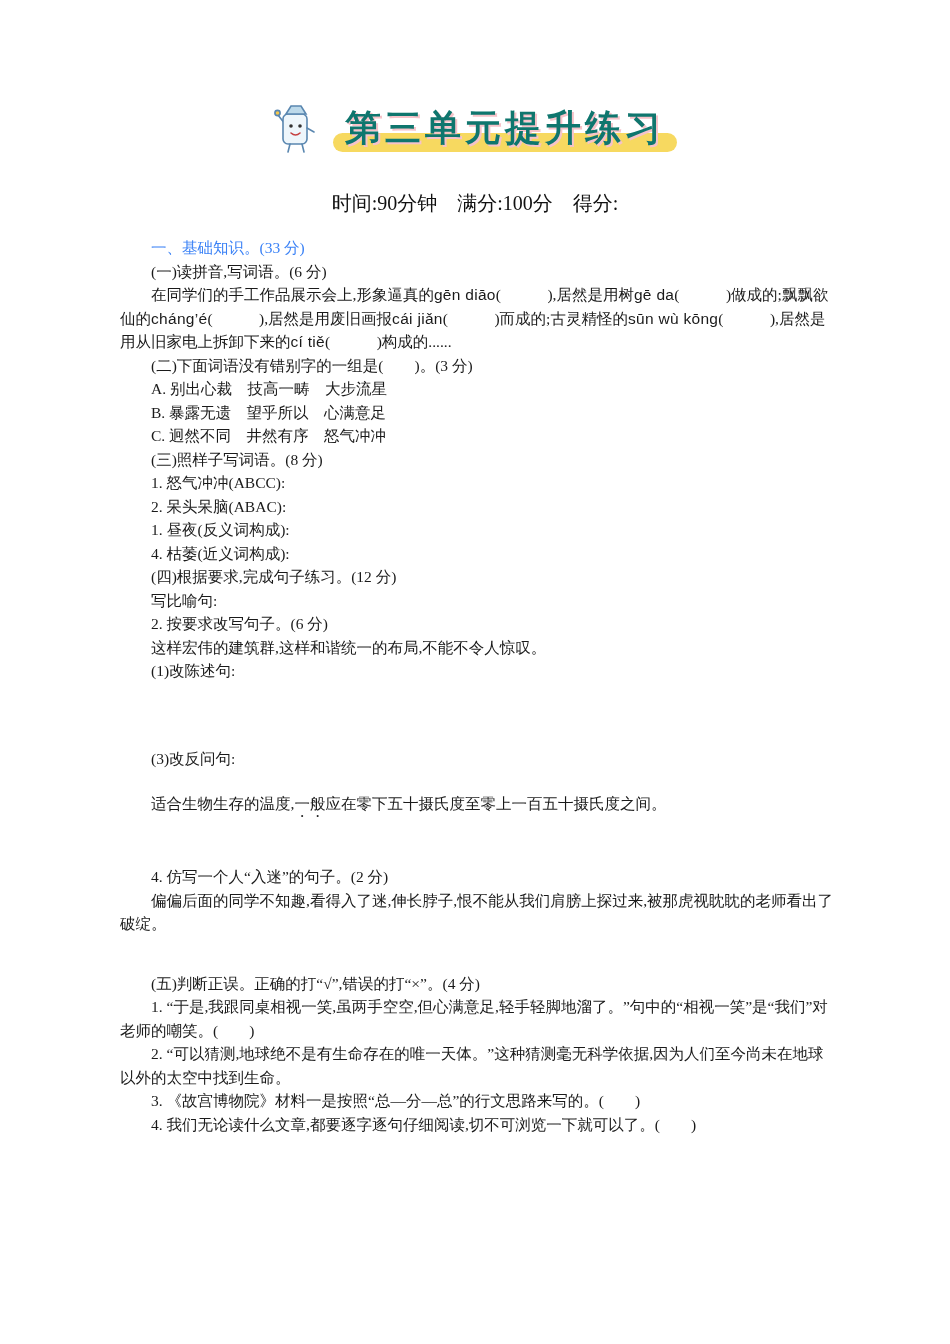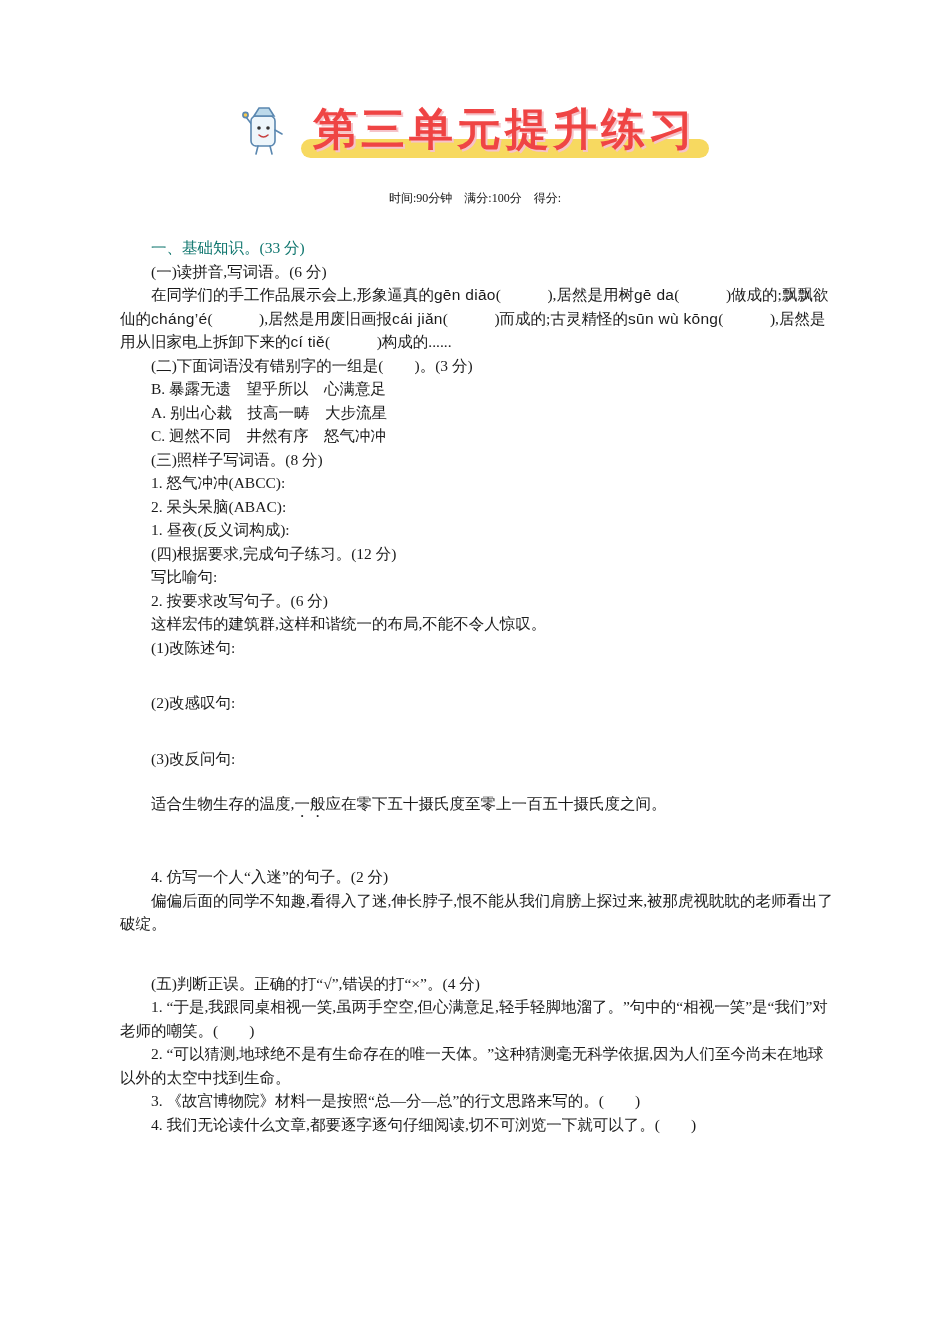--- a/index.html
+++ b/index.html
@@ -18,34 +18,34 @@
   }
   .mascot svg { display:block; }
   .title-wrap { position:relative; display:inline-block; padding:0 12px; }
   .title-highlight {
     position:absolute; left:0; right:0; bottom:1px; height:19px;
     background:#f7d960; border-radius:10px;
   }
   .title {
     position:relative;
     font-family:"Liberation Sans","DejaVu Sans",sans-serif;
-    font-size:44px; font-weight:900; letter-spacing:4px;
-    color:#ef4444;
+    font-size:36px; font-weight:900; letter-spacing:4px;
+    color:#0f766e;
     text-shadow:2px 2px 0 #f6c3c9;
   }
   .meta {
     position:absolute; top:190px; left:0; width:100%;
-    text-align:center; font-size:12px; color:#111;
+    text-align:center; font-size:20px; color:#111;
   }
   .body {
     position:absolute; top:236px; left:120px; width:714px;
     font-size:15.5px; line-height:23.5px;
   }
   .para { text-indent:2em; }
-  .red { color:#0f766e; }
+  .red { color:#3b82f6; }
   .pinyin { font-family:Liberation Sans, sans-serif; letter-spacing:0.3px; }
   .em-dot {
     -webkit-text-emphasis:filled dot; -webkit-text-emphasis-position:under right;
     text-emphasis:filled dot; text-emphasis-position:under right;margin-top:12px;
   }
   .gap32 { height:32px; } .gap22 { height:22px; } .gap44 { height:44px; } .gap36 { height:36px; }
 </style>
 </head>
 <body>
 
@@ -77,36 +77,36 @@
 
   <main class="body">
 
     <p class="para red">一、基础知识。(33 分)</p>
 
     <p class="para">(一)读拼音,写词语。(6 分)</p>
 
     <p class="para"><span>在同学们的手工作品展示会上,形象逼真的</span><span class="pinyin">gēn diāo</span><span>(　　　),居然是用树</span><span class="pinyin">gē da</span><span>(　　　)做成的;飘飘欲仙的</span><span class="pinyin">cháng’é</span><span>(　　　),居然是用废旧画报</span><span class="pinyin">cái jiǎn</span><span>(　　　)而成的;古灵精怪的</span><span class="pinyin">sūn wù kōng</span><span>(　　　),居然是用从旧家电上拆卸下来的</span><span class="pinyin">cí tiě</span><span>(　　　)构成的......</span></p>
 
     <p class="para">(二)下面词语没有错别字的一组是(　　)。(3 分)</p>
+    <p class="para">A. 别出心裁　技高一畴　大步流星</p>
     <p class="para">B. 暴露无遗　望乎所以　心满意足</p>
-    <p class="para">A. 别出心裁　技高一畴　大步流星</p>
     <p class="para">C. 迥然不同　井然有序　怒气冲冲</p>
 
     <p class="para">(三)照样子写词语。(8 分)</p>
     <p class="para">1. 怒气冲冲(ABCC):</p>
     <p class="para">2. 呆头呆脑(ABAC):</p>
     <p class="para">1. 昼夜(反义词构成):</p>
+    <p class="para">4. 枯萎(近义词构成):</p>
 
     <p class="para">(四)根据要求,完成句子练习。(12 分)</p>
     <p class="para">写比喻句:</p>
     <p class="para">2. 按要求改写句子。(6 分)</p>
     <p class="para">这样宏伟的建筑群,这样和谐统一的布局,不能不令人惊叹。</p>
     <p class="para">(1)改陈述句:</p>
     <div class="gap32"></div>
-    <p class="para">(2)改感叹句:</p>
     <div class="gap32"></div>
     <p class="para">(3)改反问句:</p>
     <div class="gap22"></div>
     <p class="para"><span>适合生物生存的温度,</span><span class="em-dot">一般</span><span>应在零下五十摄氏度至零上一百五十摄氏度之间。</span></p>
     <div class="gap44"></div>
     <p class="para">4. 仿写一个人“入迷”的句子。(2 分)</p>
     <p class="para">偏偏后面的同学不知趣,看得入了迷,伸长脖子,恨不能从我们肩膀上探过来,被那虎视眈眈的老师看出了破绽。</p>
     <div class="gap36"></div>
 
     <p class="para">(五)判断正误。正确的打“√”,错误的打“×”。(4 分)</p>

